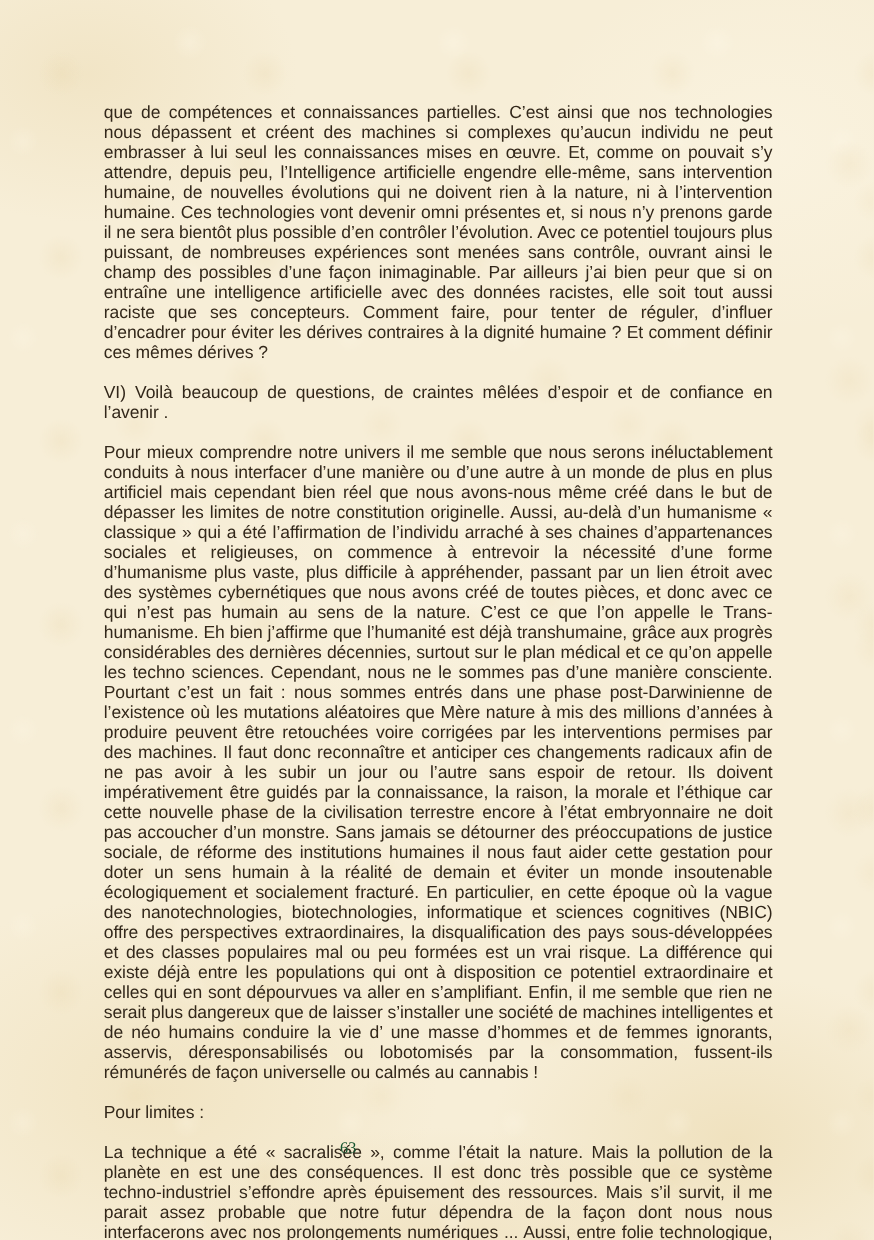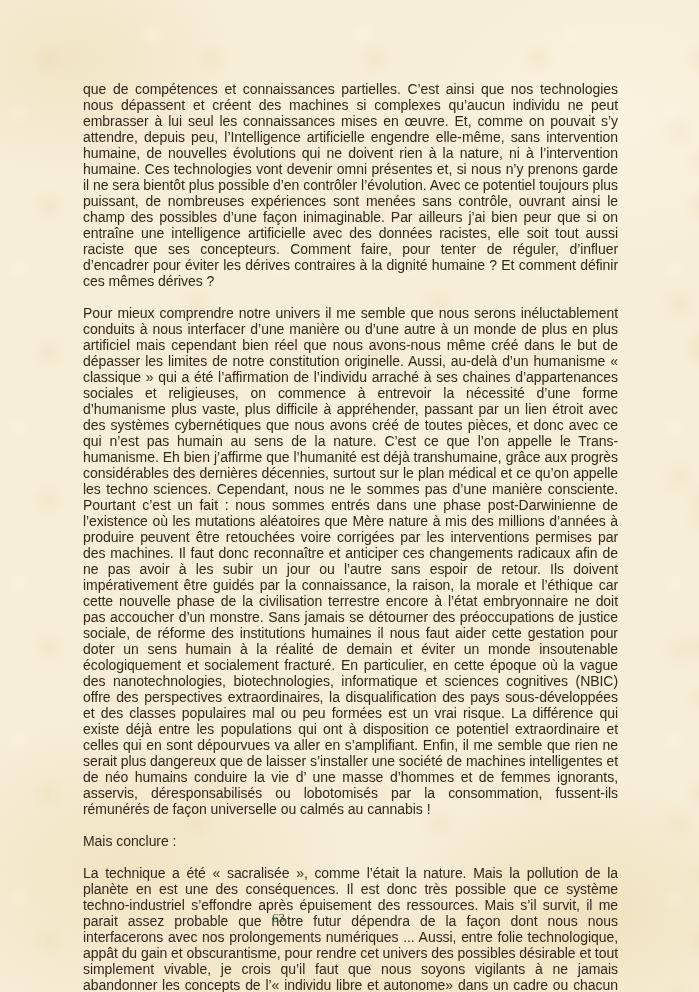--- a/index.html
+++ b/index.html
@@ -58,18 +58,19 @@
     color: #14532d;
   }
 </style>
 </head>
 <body>
 
 <div class="texture"></div>
 
 <div class="text-block">
   <p>que de compétences et connaissances partielles. C’est ainsi que nos technologies nous dépassent et créent des machines si complexes qu’aucun individu ne peut embrasser à lui seul les connaissances mises en œuvre. Et, comme on pouvait s’y attendre, depuis peu, l’Intelligence artificielle engendre elle-même, sans intervention humaine, de nouvelles évolutions qui ne doivent rien à la nature, ni à l’intervention humaine. Ces technologies vont devenir omni présentes et, si nous n’y prenons garde il ne sera bientôt plus possible d’en contrôler l’évolution. Avec ce potentiel toujours plus puissant, de nombreuses expériences sont menées sans contrôle, ouvrant ainsi le champ des possibles d’une façon inimaginable. Par ailleurs j’ai bien peur que si on entraîne une intelligence artificielle avec des données racistes, elle soit tout aussi raciste que ses concepteurs. Comment faire, pour tenter de réguler, d’influer d’encadrer pour éviter les dérives contraires à la dignité humaine ? Et comment définir ces mêmes dérives ?</p>
+  <p>VI) Voilà beaucoup de questions, de craintes mêlées d’espoir et de confiance en l’avenir .</p>
   <p>Pour mieux comprendre notre univers il me semble que nous serons inéluctablement conduits à nous interfacer d’une manière ou d’une autre à un monde de plus en plus artificiel mais cependant bien réel que nous avons-nous même créé dans le but de dépasser les limites de notre constitution originelle. Aussi, au-delà d’un humanisme « classique » qui a été l’affirmation de l’individu arraché à ses chaines d’appartenances sociales et religieuses, on commence à entrevoir la nécessité d’une forme d’humanisme plus vaste, plus difficile à appréhender, passant par un lien étroit avec des systèmes cybernétiques que nous avons créé de toutes pièces, et donc avec ce qui n’est pas humain au sens de la nature. C’est ce que l’on appelle le Trans-humanisme. Eh bien j’affirme que l’humanité est déjà transhumaine, grâce aux progrès considérables des dernières décennies, surtout sur le plan médical et ce qu’on appelle les techno sciences. Cependant, nous ne le sommes pas d’une manière consciente. Pourtant c’est un fait : nous sommes entrés dans une phase post-Darwinienne de l’existence où les mutations aléatoires que Mère nature à mis des millions d’années à produire peuvent être retouchées voire corrigées par les interventions permises par des machines. Il faut donc reconnaître et anticiper ces changements radicaux afin de ne pas avoir à les subir un jour ou l’autre sans espoir de retour. Ils doivent impérativement être guidés par la connaissance, la raison, la morale et l’éthique car cette nouvelle phase de la civilisation terrestre encore à l’état embryonnaire ne doit pas accoucher d’un monstre. Sans jamais se détourner des préoccupations de justice sociale, de réforme des institutions humaines il nous faut aider cette gestation pour doter un sens humain à la réalité de demain et éviter un monde insoutenable écologiquement et socialement fracturé. En particulier, en cette époque où la vague des nanotechnologies, biotechnologies, informatique et sciences cognitives (NBIC) offre des perspectives extraordinaires, la disqualification des pays sous-développées et des classes populaires mal ou peu formées est un vrai risque. La différence qui existe déjà entre les populations qui ont à disposition ce potentiel extraordinaire et celles qui en sont dépourvues va aller en s’amplifiant. Enfin, il me semble que rien ne serait plus dangereux que de laisser s’installer une société de machines intelligentes et de néo humains conduire la vie d’ une masse d’hommes et de femmes ignorants, asservis, déresponsabilisés ou lobotomisés par la consommation, fussent-ils rémunérés de façon universelle ou calmés au cannabis !</p>
-  <p>Mais conclure :</p>
+  <p>Pour limites :</p>
   <p>La technique a été « sacralisée », comme l’était la nature. Mais la pollution de la planète en est une des conséquences. Il est donc très possible que ce système techno-industriel s’effondre après épuisement des ressources. Mais s’il survit, il me parait assez probable que notre futur dépendra de la façon dont nous nous interfacerons avec nos prolongements numériques ... Aussi, entre folie technologique, appât du gain et obscurantisme, pour rendre cet univers des possibles désirable et tout simplement vivable, je crois qu’il faut que nous soyons vigilants à ne jamais abandonner les concepts de l’« individu libre et autonome» dans un cadre ou chacun doit s’appliquer au</p>
 </div>
 
 <div class="page-number">63</div>
 
 </body></html>

